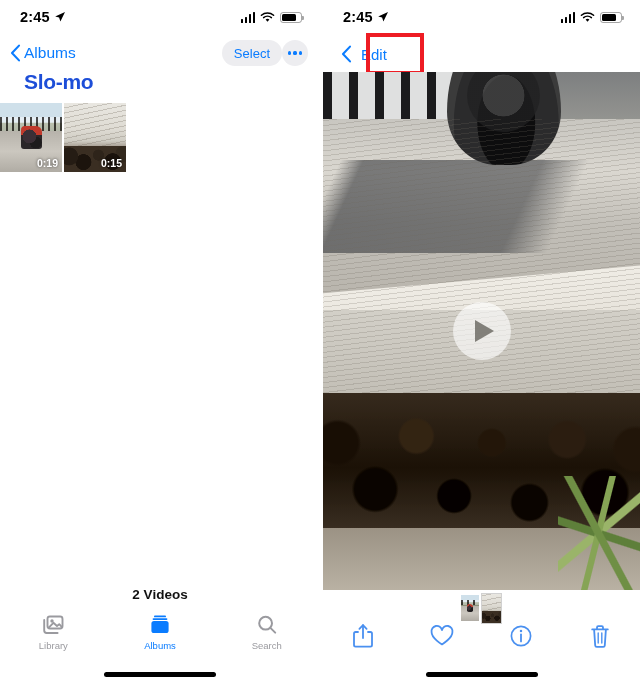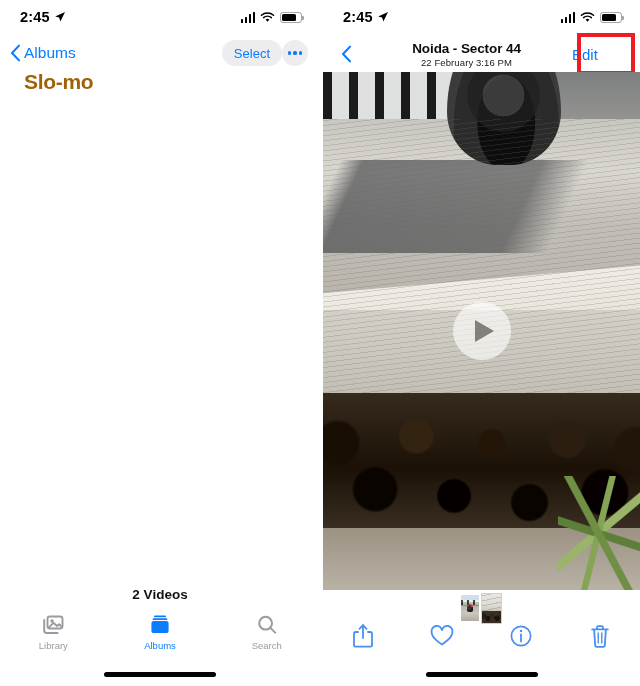--- a/index.html
+++ b/index.html
@@ -62,21 +62,21 @@
     display: flex; align-items: center; justify-content: center;
     color: #0a7cff; font-size: 13px; cursor: pointer;
   }
   .pill-select { padding: 0 12px; font-weight: 500; }
   .pill-more { width: 26px; }
   .dots { display: flex; gap: 2.5px; }
   .dots b { width: 3.2px; height: 3.2px; border-radius: 50%; background: #0a7cff; display: block; }
 
   .album-title {
     position: absolute; top: 70px; left: 24px;
-    font-size: 21px; font-weight: bold; color: #a16207; letter-spacing: -.3px;
+    font-size: 21px; font-weight: bold; color: #1d4ed8; letter-spacing: -.3px;
   }
 
   
   .grid {
     position: absolute; top: 103px; left: 0;
     display: flex; gap: 2px;
   }
   .thumb {
     position: relative; width: 62px; height: 69px; overflow: hidden;
     cursor: pointer; background: #b9b9b3;
@@ -283,20 +283,30 @@
               <b></b>
               <b></b>
               <b></b>
             </span>
         </div>
       </div>
     </div>
 
     <div class="album-title">Slo-mo</div>
 
+    <div class="grid">
+      <div class="thumb">
+        <div class="art-scooter"></div>
+        <span class="dur">0:19</span>
+      </div>
+      <div class="thumb">
+        <div class="art-gravel"></div>
+        <span class="dur">0:15</span>
+      </div>
+    </div>
 
     <div class="count-label">2 Videos</div>
 
     <div class="tabbar">
       <div class="tab">
         <svg width="24" height="22" viewBox="0 0 24 22">
           <rect x="6.5" y="2.5" width="15" height="12" rx="2.4" fill="none" stroke="#9a9a9f" stroke-width="1.9"></rect>
           <circle cx="11" cy="7" r="1.7" fill="#9a9a9f"></circle>
           <path d="M8 13.4 L12.4 8.8 L16 12 L18.2 10.2 L20.5 12.6" fill="none" stroke="#9a9a9f" stroke-width="1.9" stroke-linejoin="round" stroke-linecap="round"></path>
           <path d="M3.2 6 v10.6 a2.4 2.4 0 0 0 2.4 2.4 H16.6" fill="none" stroke="#9a9a9f" stroke-width="1.9" stroke-linecap="round"></path>
@@ -350,24 +360,20 @@
             <span style="width:78%"></span>
           </div>
       </div>
     </div>
 
     <div class="nav-right-bar">
       <div class="back-chev-only">
         <svg class="chev" viewBox="0 0 11 18">
           <path d="M9 1.6 L2 9 L9 16.4" stroke="#0a7cff" stroke-width="2.1" fill="none" stroke-linecap="round" stroke-linejoin="round"></path>
         </svg>
-      </div>
-      <div class="title-block">
-        <div class="photo-title">Noida - Sector 44</div>
-        <div class="photo-sub">22 February  3:16 PM</div>
       </div>
       <div class="edit-wrap">
         <span class="edit-btn">Edit</span>
         <div class="redbox"></div>
       </div>
     </div>
 
     <div class="photo">
       <div class="ph-sky"></div>
       <div class="ph-posts"></div>

